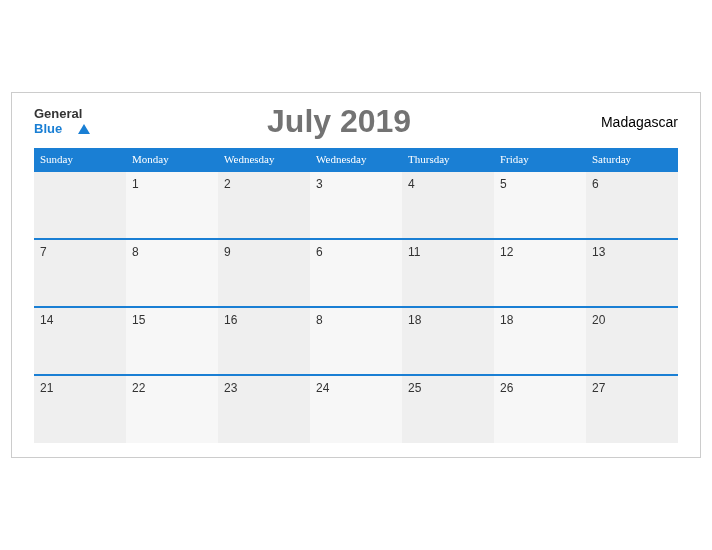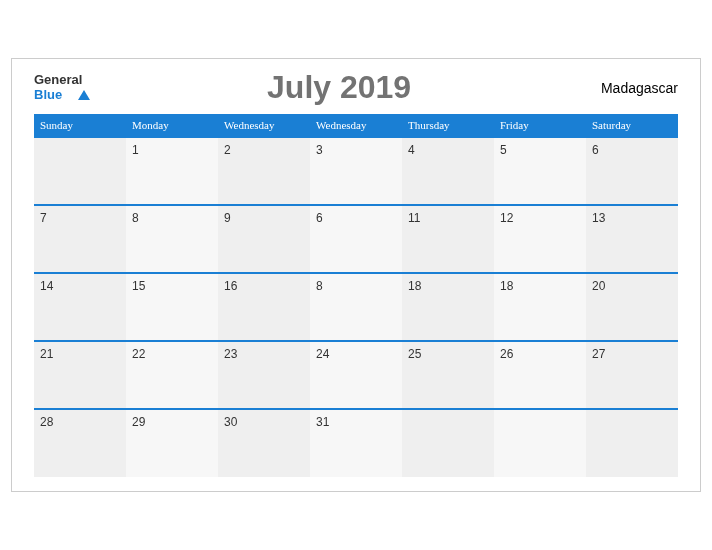--- a/index.html
+++ b/index.html
@@ -163,24 +163,15 @@
         </tr>
         <tr>
           <td><span class="day-num">21</span></td>
           <td><span class="day-num">22</span></td>
           <td><span class="day-num">23</span></td>
           <td><span class="day-num">24</span></td>
           <td><span class="day-num">25</span></td>
           <td><span class="day-num">26</span></td>
           <td><span class="day-num">27</span></td>
         </tr>
-        <tr>
-          <td><span class="day-num">28</span></td>
-          <td><span class="day-num">29</span></td>
-          <td><span class="day-num">30</span></td>
-          <td><span class="day-num">31</span></td>
-          <td></td>
-          <td></td>
-          <td></td>
-        </tr>
       </tbody>
   </table>
 </div>
 
 </body></html>

